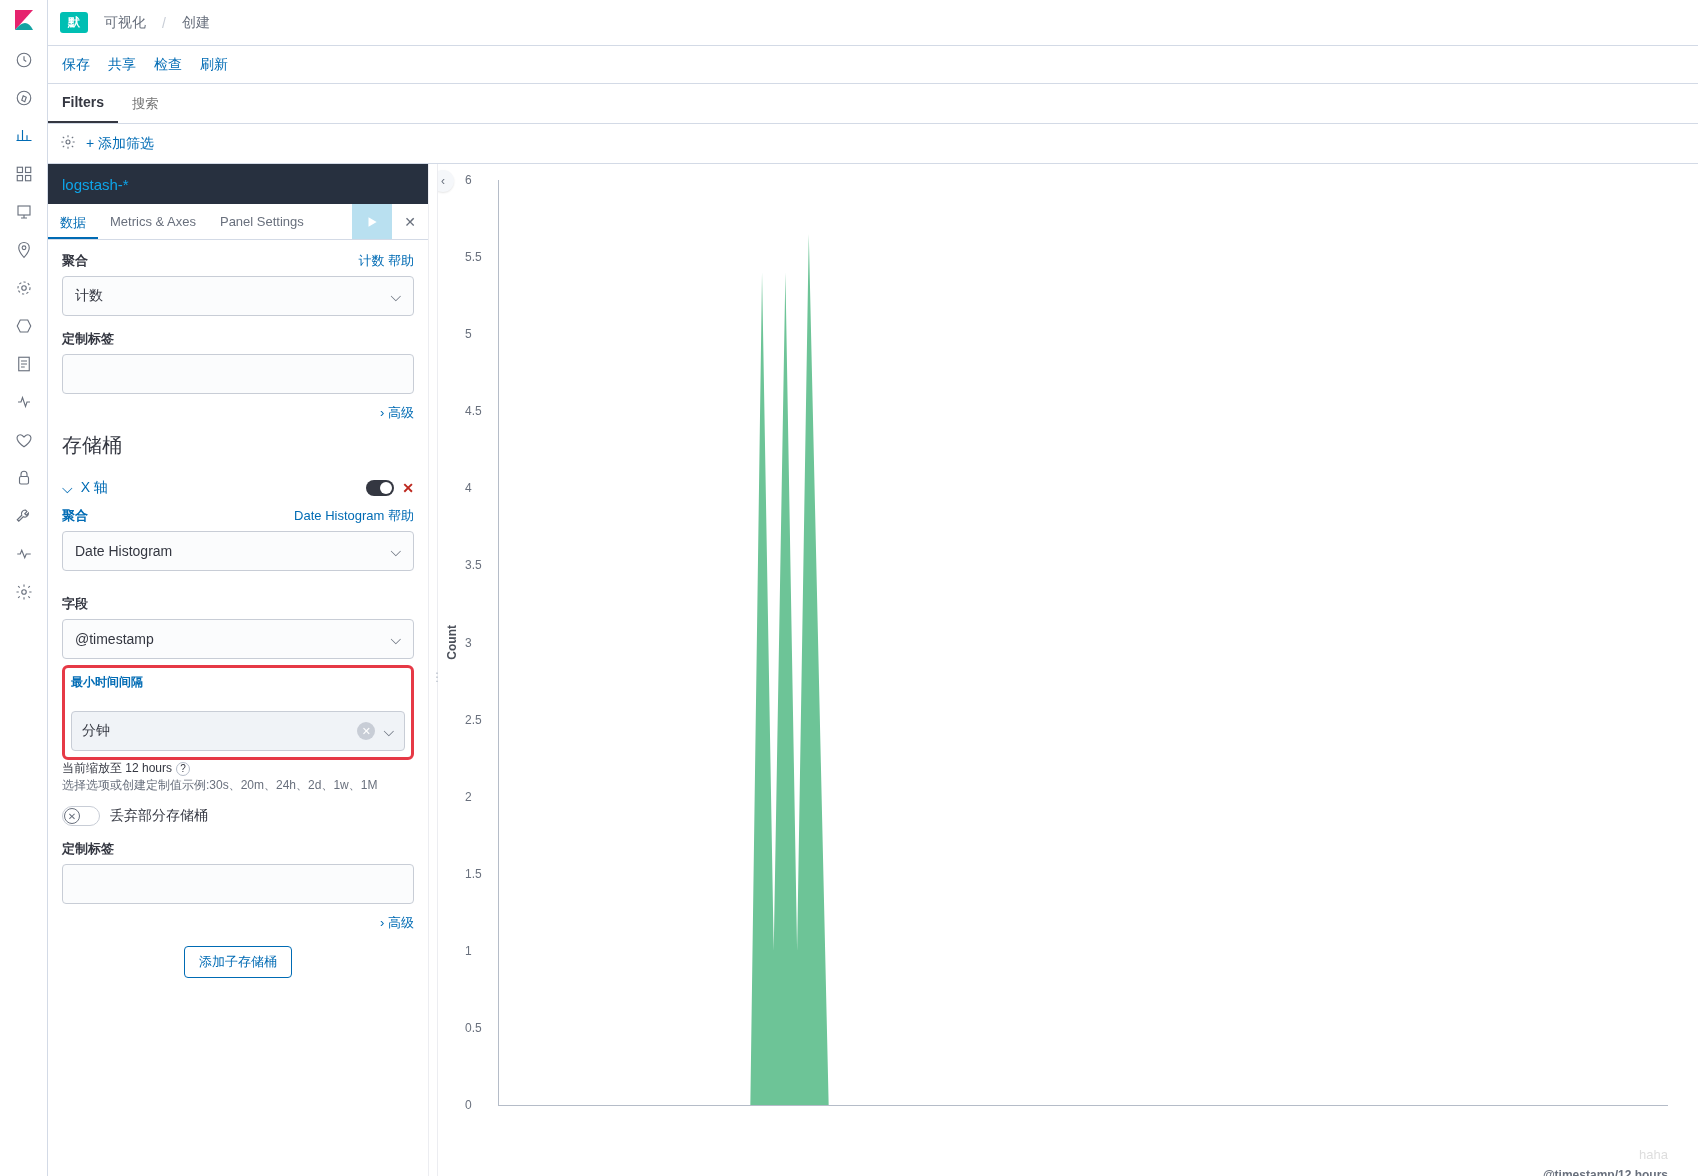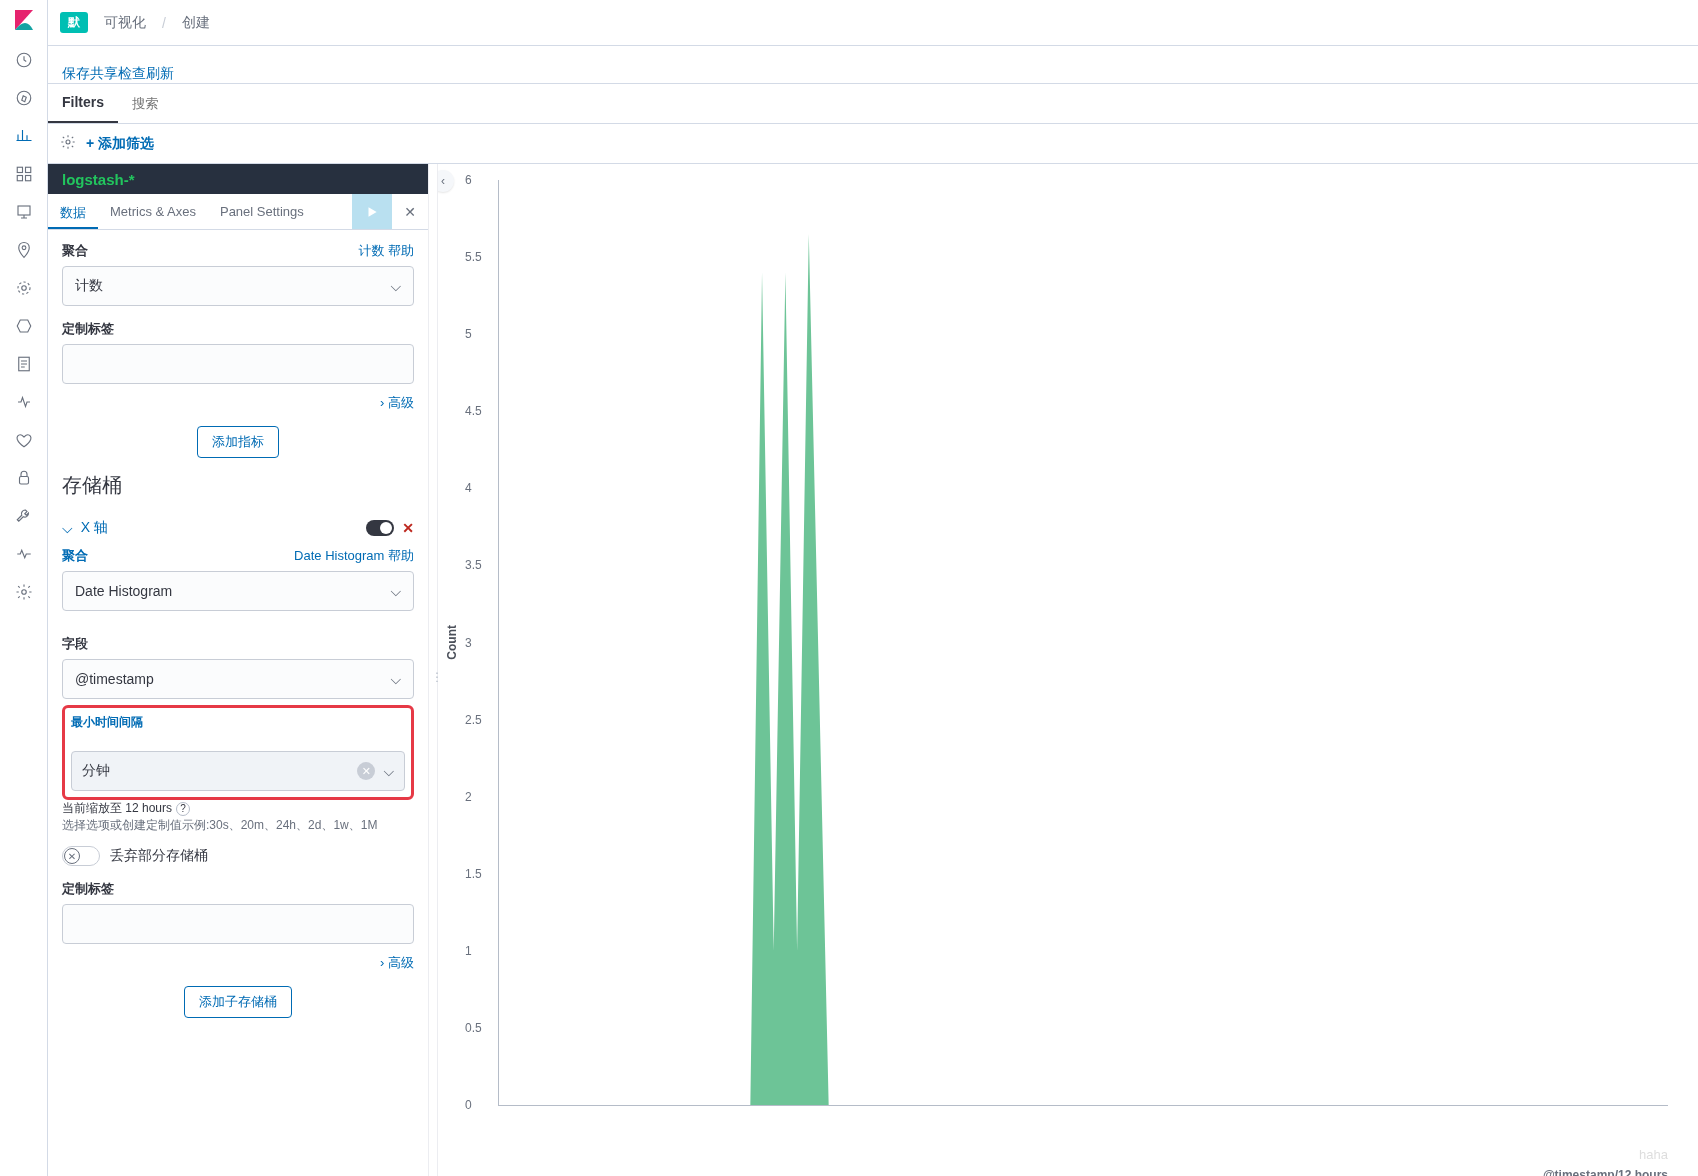--- a/index.html
+++ b/index.html
@@ -16,37 +16,37 @@
 
 .main { flex: 1; display: flex; flex-direction: column; }
 
 
 .crumbbar { height: 46px; border-bottom: 1px solid #d3dae6; display: flex; align-items: center; padding: 0 12px; gap: 16px; }
 .crumbbar .pill { background: #00bfb3; color: #fff; font-size: 12px; padding: 2px 8px; border-radius: 3px; font-weight: 600;}
 .crumbbar .crumb { color: #69707d; }
 .crumbbar .sep { color: #c8cdd6; }
 
 
-.actions { height: 38px; border-bottom: 1px solid #d3dae6; display: flex; align-items: flex-end; padding: 0 14px; }
+.actions { height: 38px; border-bottom: 1px solid #d3dae6; display: flex; align-items: center; padding: 0 14px; gap: 18px; }
 .actions a { color: #006bb4; font-size: 14px; cursor: pointer; }
 
 
 .filterrow { height: 40px; border-bottom: 1px solid #d3dae6; display: flex; align-items: stretch; }
 .filterrow .tab { padding: 10px 14px; color: #69707d; cursor:pointer;}
 .filterrow .tab.active { font-weight: 700; color: #343741; border-bottom: 2px solid #343741; }
 
 
-.addfilter { height: 40px; border-bottom: 1px solid #d3dae6; display: flex; align-items: center; padding: 0 12px; gap: 10px; color: #006bb4; font-weight: bold; }
+.addfilter { height: 40px; border-bottom: 1px solid #d3dae6; display: flex; align-items: center; padding: 0 12px; gap: 10px; color: #006bb4; }
 .addfilter .gear { color: #69707d; }
 
 .workspace { flex: 1; display: flex; overflow: hidden; }
 
 
 .panel { width: 380px; display: flex; flex-direction: column; position: relative; }
-.panel .titlebar { background: #27303f; color: #22c55e; height: 30px; display: flex; align-items: center; padding: 0 14px; font-weight: 700; font-size: 15px;}
+.panel .titlebar { background: #27303f; color: #0ea5e9; height: 40px; display: flex; align-items: center; padding: 0 14px; font-weight: 400; font-size: 15px;}
 .collapse-circle { position: absolute; right: -26px; top: 6px; width: 22px; height: 22px; border-radius: 50%; background:#f5f7fa; color:#69707d; display:flex; align-items:center; justify-content:center; font-size: 12px; cursor:pointer; box-shadow: 0 1px 2px rgba(0,0,0,.1);}
 
 .tabs { height: 36px; display: flex; align-items: stretch; border-bottom: 1px solid #d3dae6; }
 .tabs .t { padding: 10px 12px; color: #69707d; font-size: 13px; cursor: pointer; }
 .tabs .t.active { color: #006bb4; border-bottom: 2px solid #006bb4; }
 .tabs .run { margin-left: auto; width: 40px; background: #b9e0f0; display: flex; align-items: center; justify-content: center; cursor:pointer;}
 .tabs .close { width: 36px; display: flex; align-items: center; justify-content: center; color: #69707d; cursor:pointer;}
 
 .scroll { flex: 1; overflow-y: auto; padding: 8px 14px 20px 14px; }
 .rowhdr { display: flex; justify-content: space-between; font-size: 13px; margin: 4px 0 6px 0; }
@@ -253,23 +253,20 @@
             <span class="chev">⌵</span>
           </div>
 
           <div class="rowhdr" style="margin-top:14px;">
             <span class="l">定制标签</span>
           </div>
           <input class="input" style="">
 
           <div class="rightlink">› <span>高级</span></div>
 
-          <div class="center">
-            <span class="btn-outline">添加指标</span>
-          </div>
 
           <h3 class="section">存储桶</h3>
 
           <div class="bucket-hdr">
             <span style="color:#006bb4;cursor:pointer;">⌵</span>
             <span class="name">X 轴</span>
             <span class="toggle"></span>
             <span class="del">✕</span>
           </div>
 

